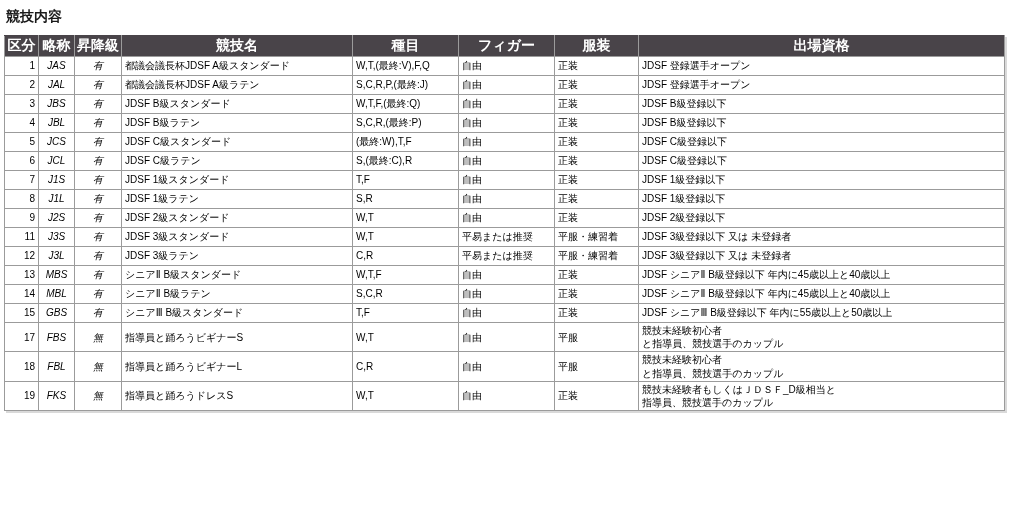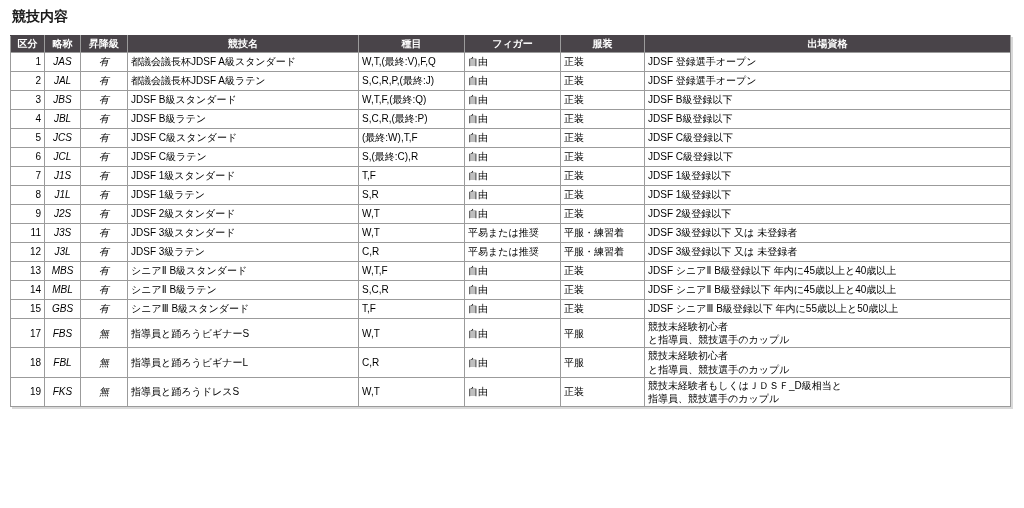--- a/index.html
+++ b/index.html
@@ -2,38 +2,38 @@
 <html style="--header-bg: #494449; --header-text: #ffffff;"><head>
 <meta charset="utf-8">
 <style>
   * { box-sizing: border-box; margin: 0; padding: 0; }
   html, body {
     width: 1024px; height: 508px;
     background: #ffffff;
     font-family: "Liberation Sans", "DejaVu Sans", sans-serif;
     color: #000000;
   }
-  .page { padding: 6px 0 0 10px; }
+  .page { padding: 6px 0 0 4px; }
   .page-title {
     font-size: 14px;
     font-weight: bold;
     color: #1a1a1a;
     margin: 2px 0 9px 2px;
   }
   table.competition {
     border-collapse: collapse;
     table-layout: fixed;
     width: 1000px;
     border: 1px solid #a8a8a8;
     box-shadow: 2px 2px 0 #d9d9d9;
   }
   table.competition th {
     background: var(--header-bg, #494449);
     color: var(--header-text, #ffffff);
-    font-size: 10px;
+    font-size: 14px;
     font-weight: bold;
     height: 16px;
     padding: 1px 2px;
     border: 1px solid #9b9b9b;
     border-top: 1px solid #494449;
     text-align: center;
     white-space: nowrap;
     overflow: hidden;
   }
   table.competition td {

